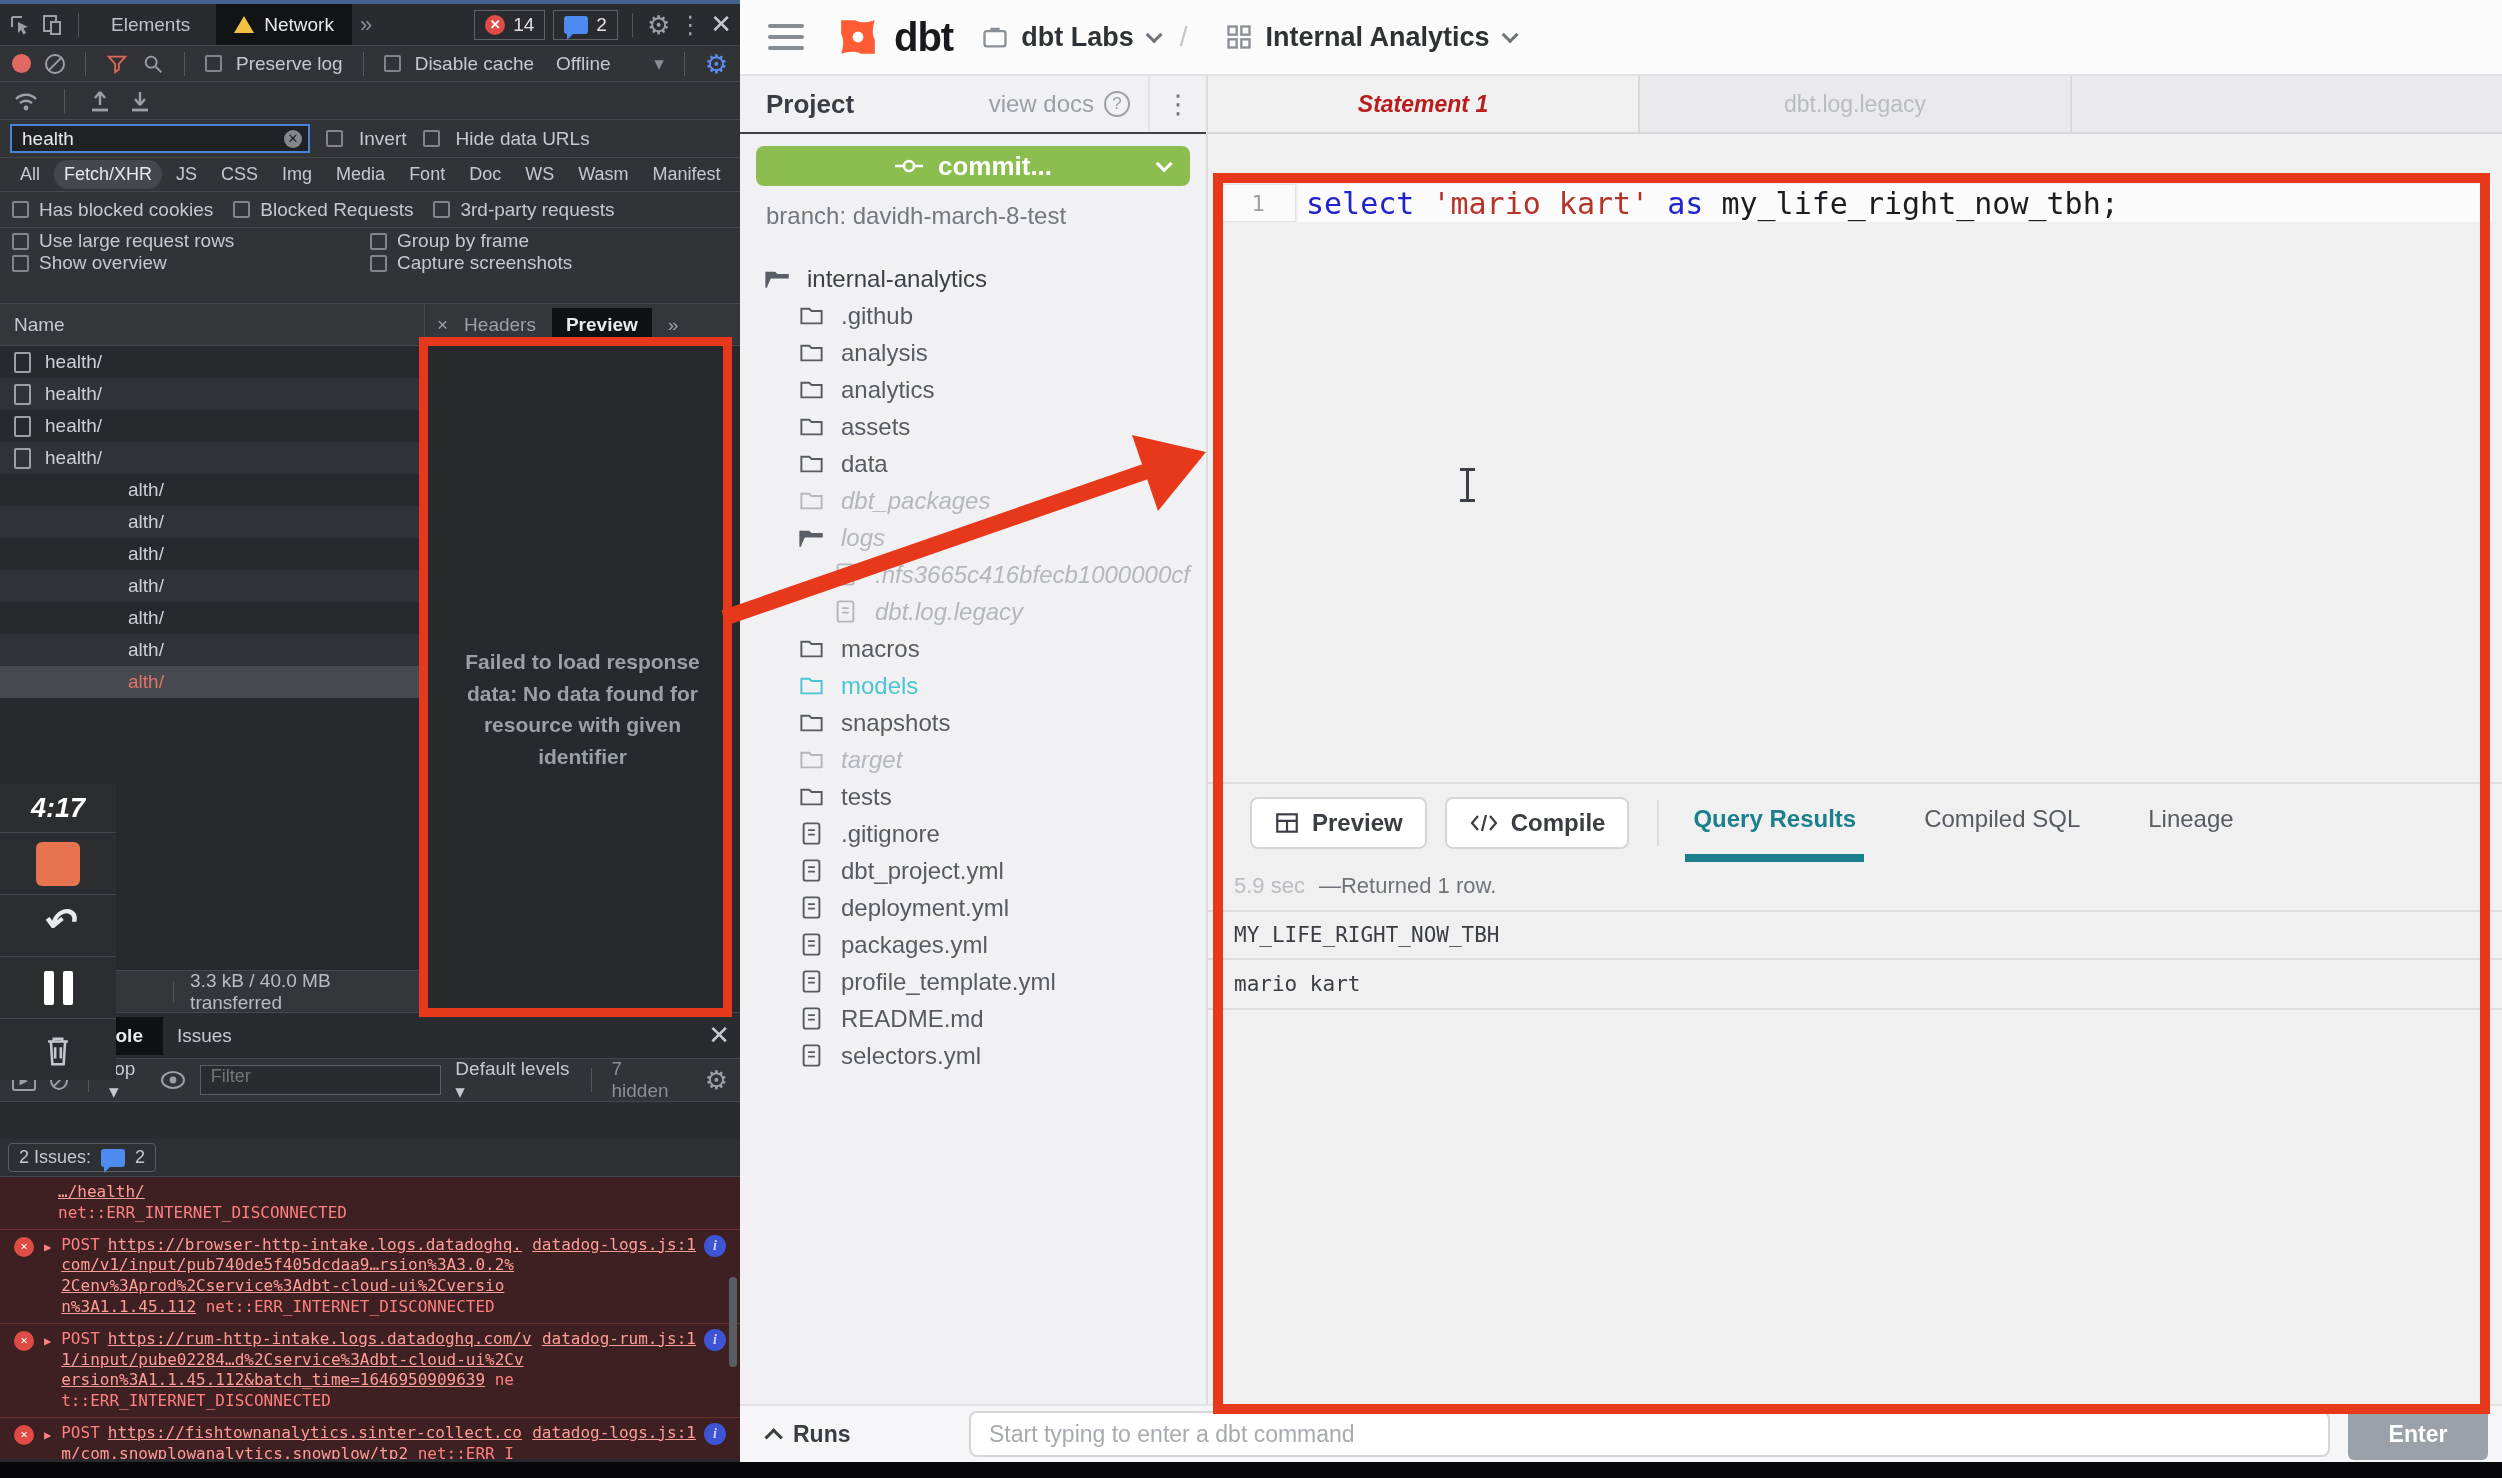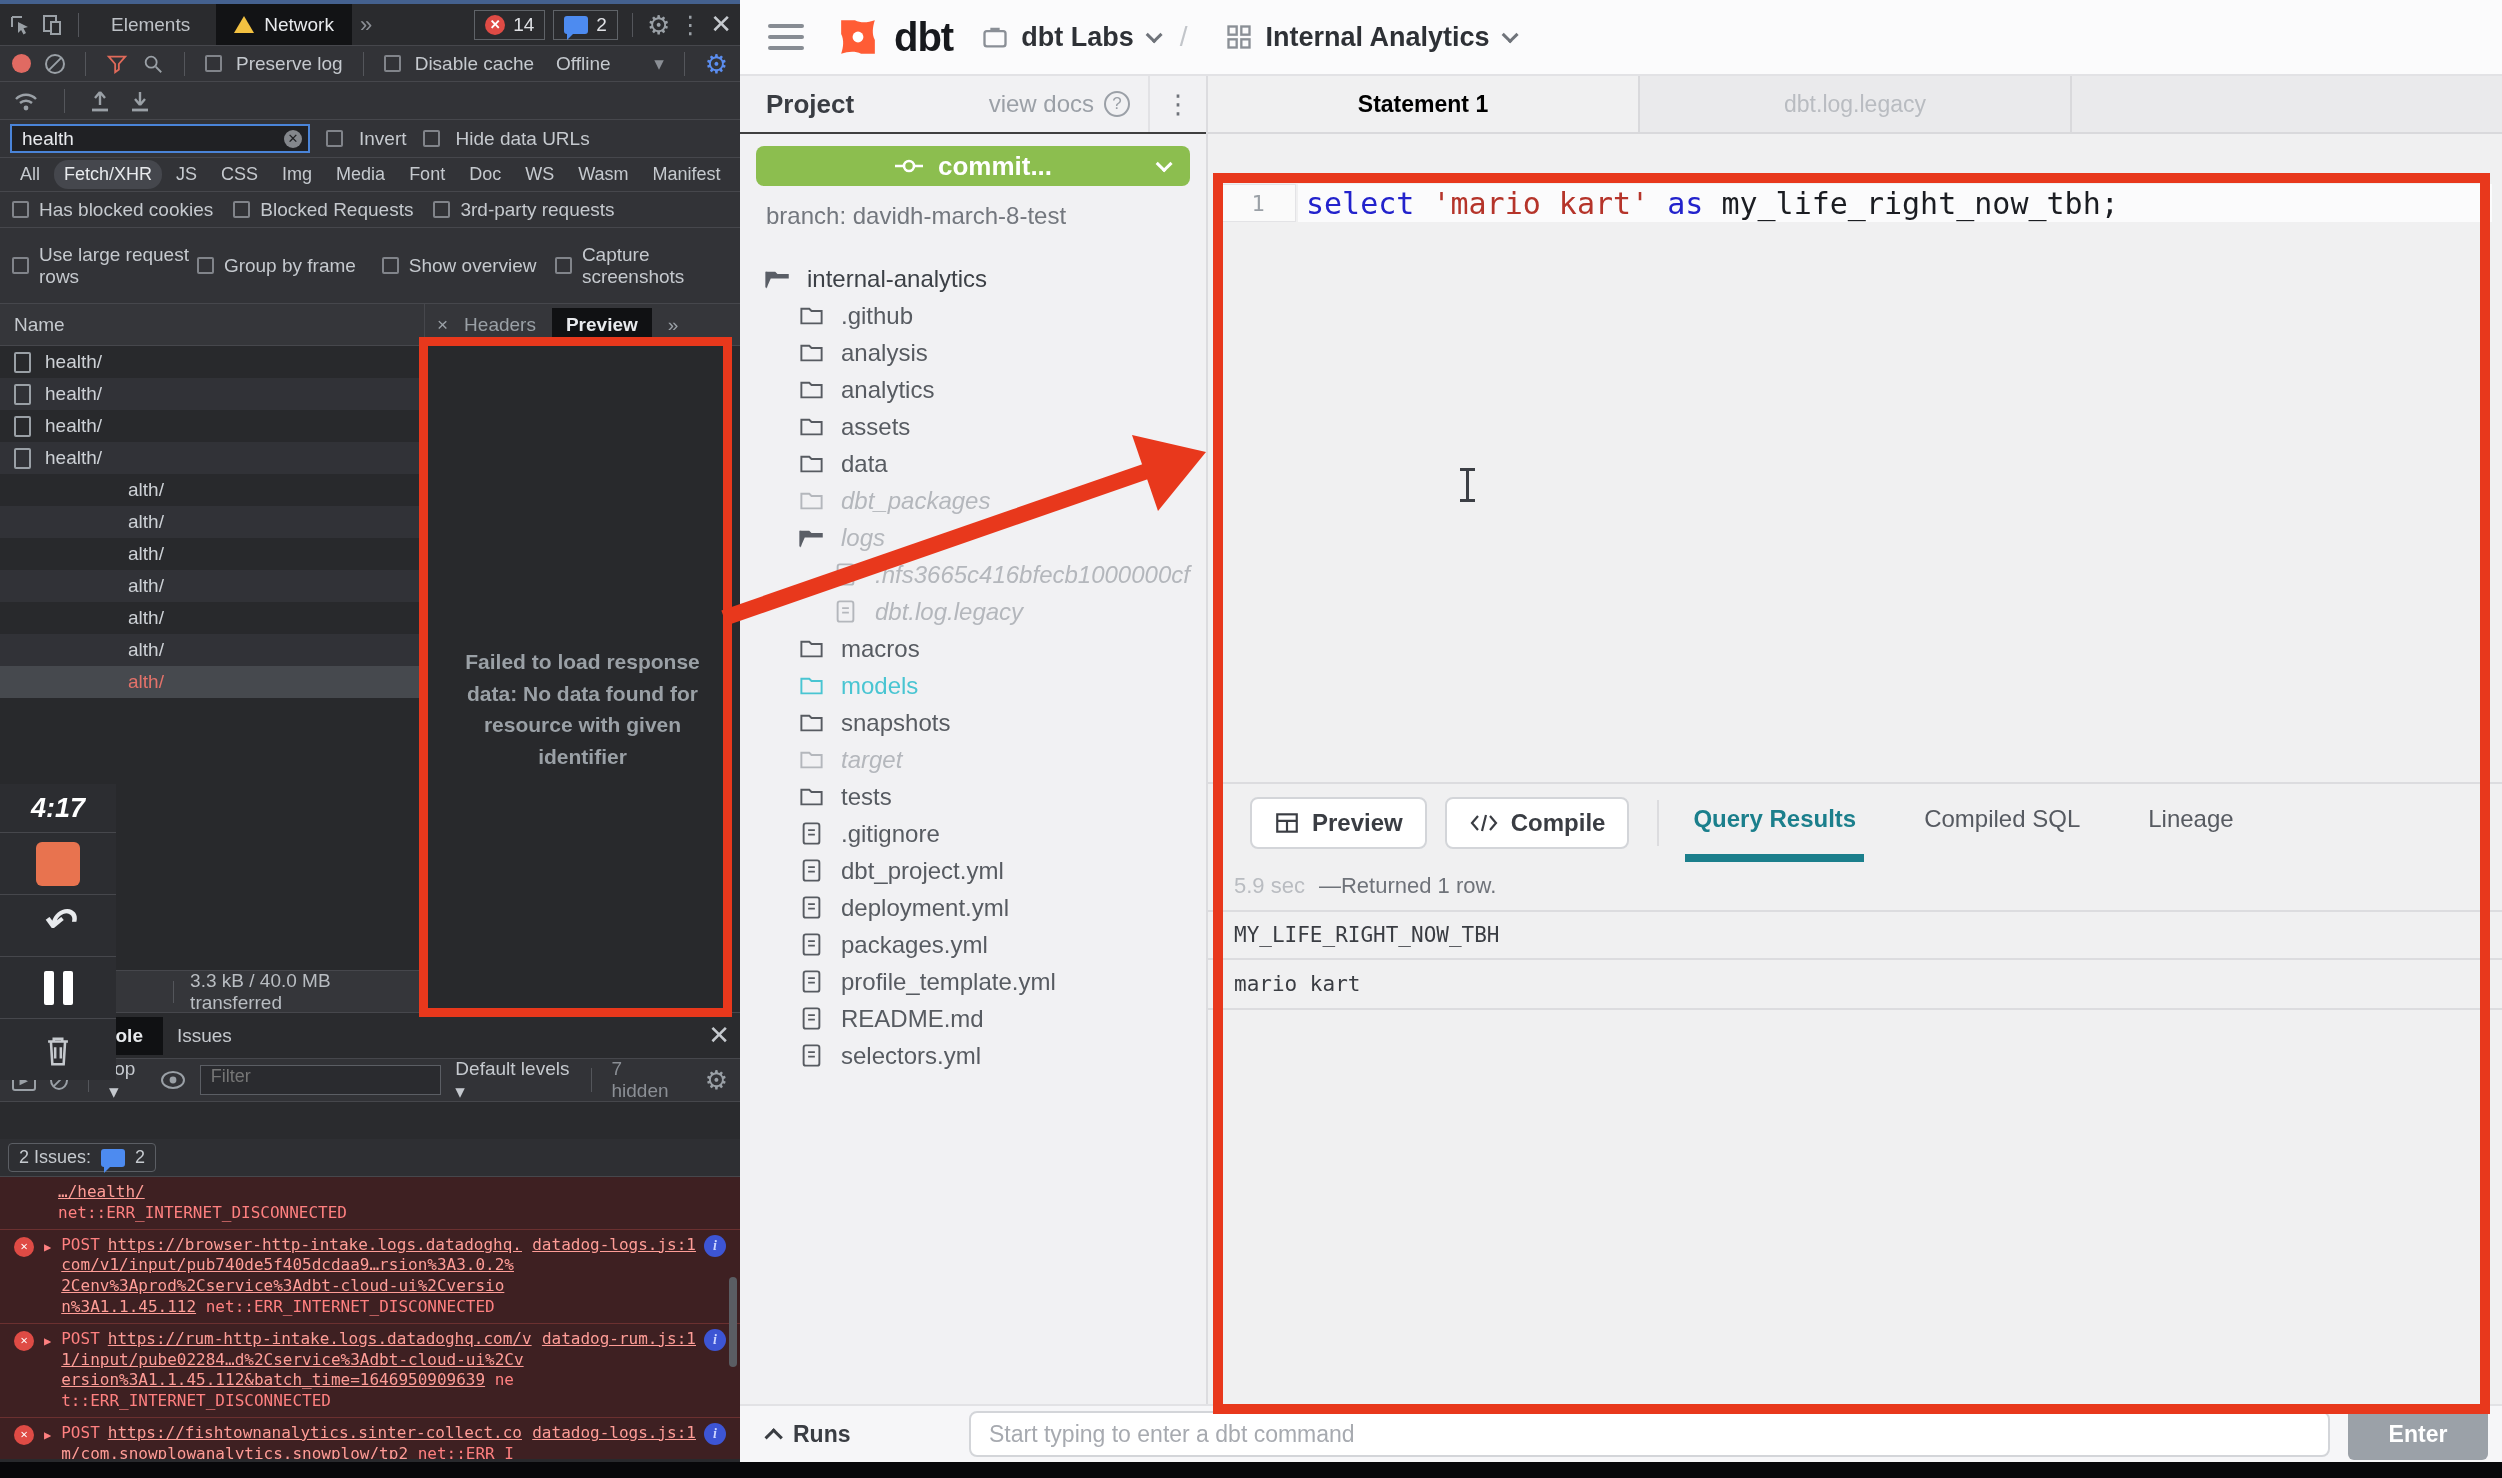--- a/index.html
+++ b/index.html
@@ -31,21 +31,21 @@
   .lbl { color:#c5c9ce; }
   .dt-tb3 { height:38px; background:#323337; border-bottom:1px solid #46474c; padding:0 12px; gap:18px; }
   .dt-filterrow { height:38px; background:#323337; border-bottom:1px solid #46474c; padding:0 10px; gap:16px; }
   .f-input { position:relative; width:300px; height:29px; background:#202124; border:2px solid #4a84d8; display:flex; align-items:center; }
   .f-input input { background:transparent; border:none; outline:none; color:#e8eaed; font-size:19px; padding:0 10px; width:100%; font-family:"Liberation Sans",sans-serif; }
   .f-clear { position:absolute; right:6px; width:18px; height:18px; border-radius:50%; background:#84878c; color:#202124; font-size:13px; display:flex; align-items:center; justify-content:center; }
   .dt-types { height:34px; background:#323337; border-bottom:1px solid #46474c; padding:0 10px; gap:4px; font-size:18px; }
   .pill { padding:4px 10px; color:#c5c9ce; }
   .pill.sel { background:#45474d; border-radius:14px; color:#e8eaed; }
   .dt-cf { height:36px; background:#323337; border-bottom:1px solid #46474c; padding:0 12px; gap:10px; }
-  .dt-vo { height:76px; background:#323337; border-bottom:1px solid #46474c; padding:2px 12px; display:flex; justify-content:flex-start; }
+  .dt-vo { height:76px; background:#323337; border-bottom:1px solid #46474c; padding:2px 12px; display:flex; flex-direction:column; justify-content:flex-start; }
   .vo-line { display:flex; align-items:center; }
   .vo-cell { display:flex; align-items:center; gap:10px; width:50%; }
   .dt-headrow { height:42px; display:flex; background:#35363a; border-bottom:1px solid #46474c; }
   .nh-left { width:425px; display:flex; align-items:center; padding-left:14px; border-right:1px solid #46474c; }
   .nh-right { flex:1; display:flex; align-items:center; gap:16px; padding-left:12px; color:#9aa0a6; }
   .prevchip { background:#101113; color:#e8eaed; padding:6px 14px; font-weight:bold; }
   .dt-split { position:relative; height:666px; background:#28292c; }
   .req-col { position:absolute; left:0; top:0; width:425px; height:100%; display:flex; flex-direction:column; border-right:1px solid #46474c; }
   .req-list { flex:1; overflow:hidden; }
   .req { height:32px; display:flex; align-items:center; gap:14px; padding-left:14px; font-size:19px; color:#cdd1d6; }
@@ -115,21 +115,21 @@
   .trow .ic { width:27px; height:27px; flex:none; }
   .L0 { padding-left:24px;text-align:right; } .L1 { padding-left:58px; } .L2 { padding-left:92px; }
   .t-root { color:#3c4046; }
   .t-muted { color:#b4b7bc; font-style:italic; }
   .t-muted .ic { color:#b4b7bc; }
   .t-dark-ic .ic { color:#5a5e66; }
   .t-teal { color:#49c5d2; } .t-teal .ic { color:#49c5d2; }
   .editor { position:absolute; left:468px; top:76px; right:0; bottom:0; background:#f0f0f1; }
   .ed-tabs { height:58px; background:#eaeaec; border-bottom:2px solid #d9d9dc; display:flex; }
   .ed-tab { width:432px; display:flex; align-items:center; justify-content:center; font-size:23px; border-right:2px solid #d9d9dc; color:#b9bcc1; }
-  .ed-tab.active { color:#000000; font-weight:bold; background:#f0f0f1; }
+  .ed-tab.active { color:#b91c1c; font-weight:bold; background:#f0f0f1;font-style:italic; }
   .linebg { position:absolute; left:90px; right:10px; top:108px; height:38px; background:#fbfbfc; }
   .gutter { position:absolute; left:12px; top:108px; width:76px; height:38px; background:#fafafa; border:1px solid #e3e3e6; display:flex; align-items:center; justify-content:center; color:#9aa0a6; font-family:"DejaVu Sans Mono",monospace; font-size:22px; }
   .codeline { position:absolute; left:98px; top:108px; height:38px; display:flex; align-items:center; font-family:"DejaVu Sans Mono",monospace; font-size:30px; white-space:pre; color:#1b1d22; }
   .kw { color:#2222cc; } .str { color:#b5342a; }
   .ibeam { position:absolute; left:250px; top:392px; width:18px; height:34px; }
   .ibeam:before { content:""; position:absolute; left:8px; top:0; width:3px; height:34px; background:#3c3f45; }
   .ibeam:after { content:""; position:absolute; left:2px; top:0; width:15px; height:3px; background:#3c3f45; box-shadow:0 31px 0 #3c3f45; }
   .results { position:absolute; left:0; right:0; top:706px; }
   .res-tb { height:80px; border-top:2px solid #dcdcdf; display:flex; align-items:center; padding-left:42px; }
   .res-btn { height:52px; border:2px solid #d3d5d9; border-radius:8px; background:#fff; display:flex; align-items:center; gap:12px; padding:0 22px; font-size:24px; font-weight:bold; color:#3a3d43; margin-right:18px; }

